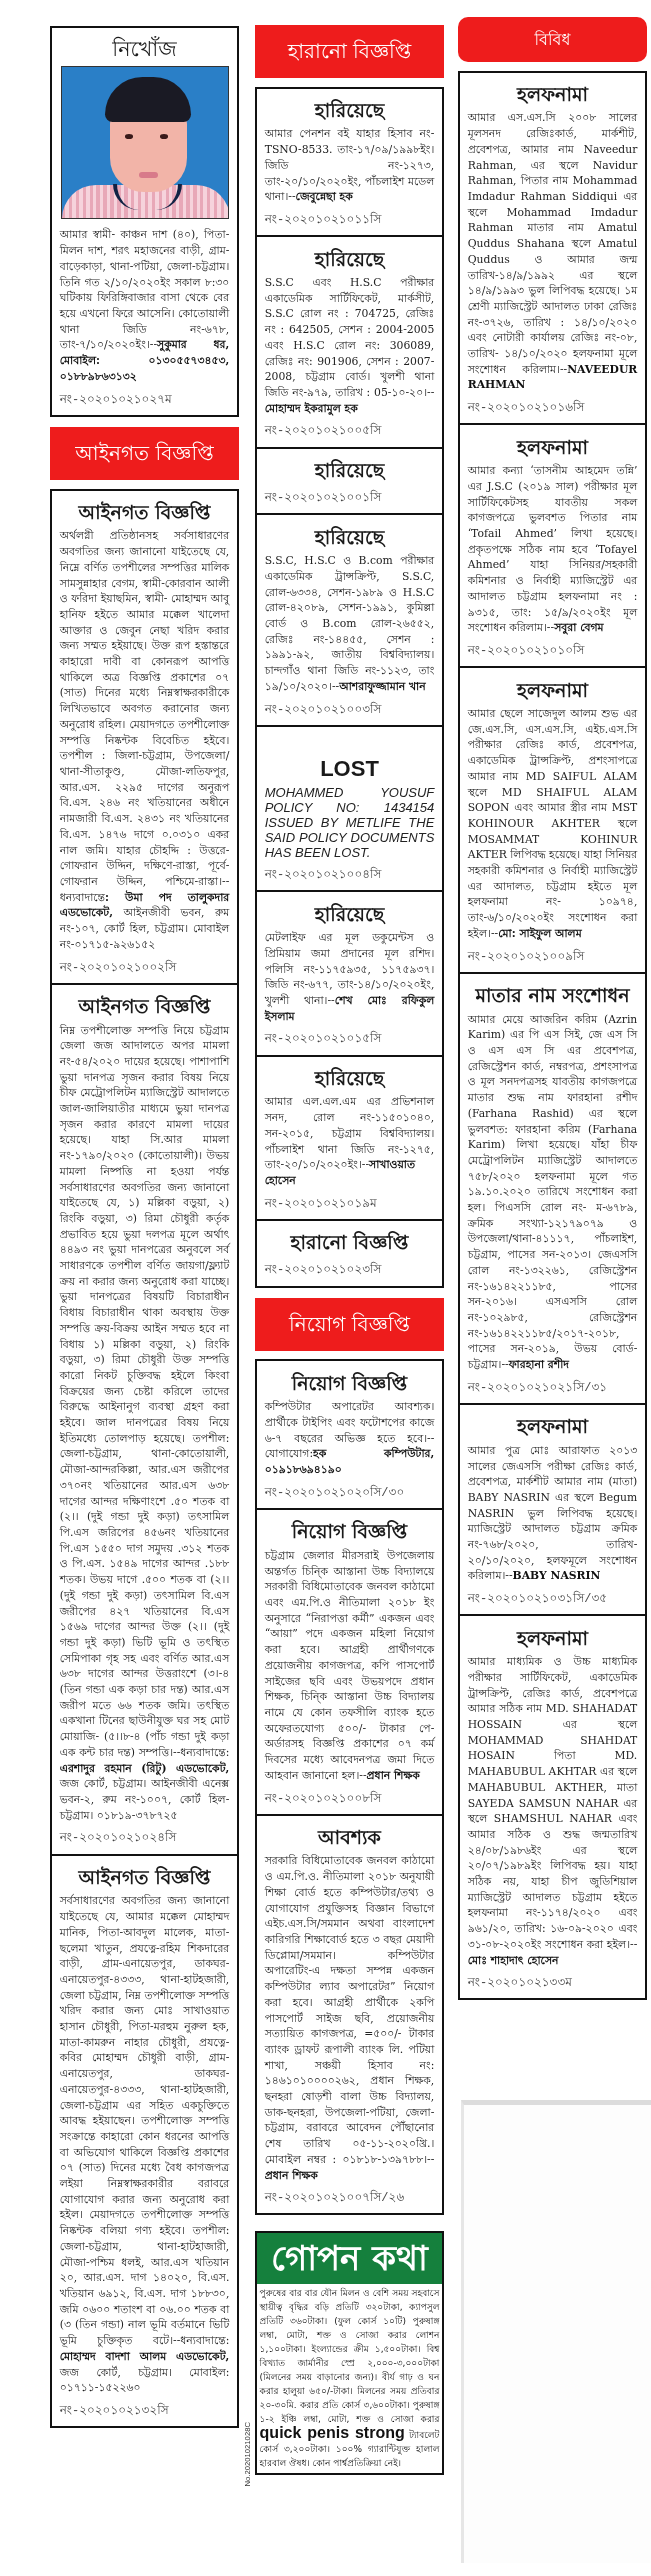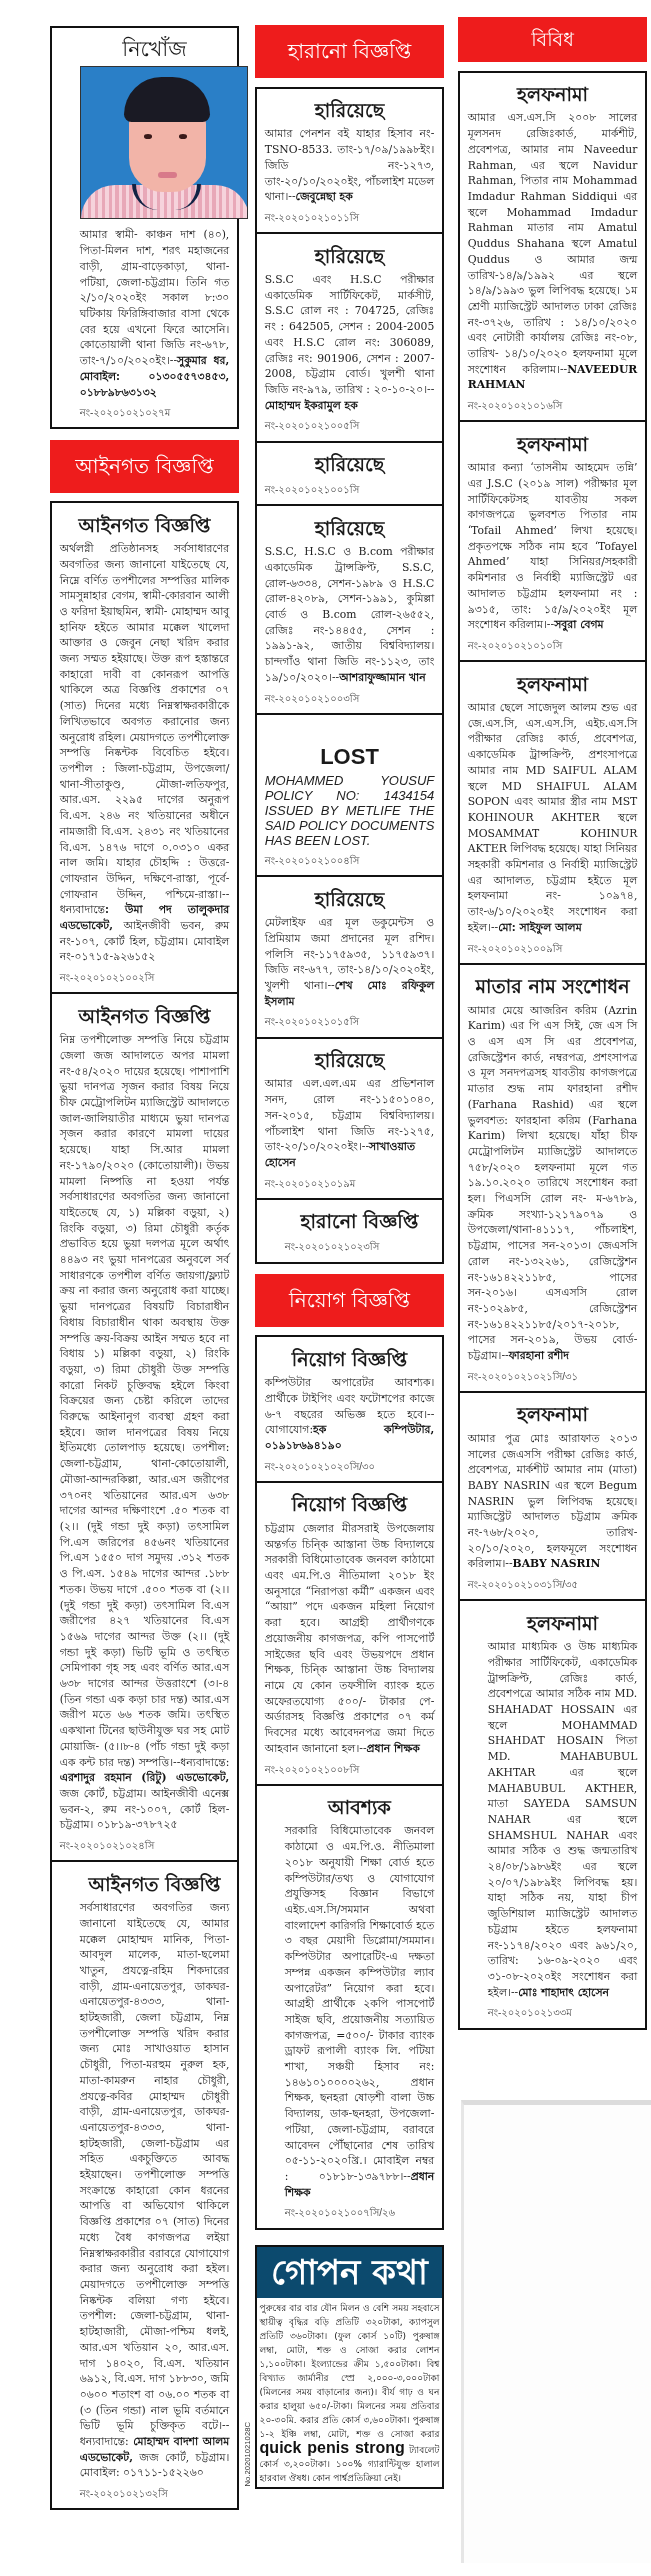--- a/index.html
+++ b/index.html
@@ -9,46 +9,46 @@
   .c1 { left: 50px; width: 189px; top: 26px; }
   .c2 { left: 255px; width: 189px; top: 25px; }
   .c3 { left: 458px; width: 189px; top: 17px; }
   .redhead {
     background: #ee1c1c; color: #fff; text-align: center;
     font-size: 20px; height: 53px; line-height: 53px; margin-bottom: 8.6px;
     font-family: "DejaVu Serif", serif;
   }
   .box { border: 2.6px solid #111; background: #fff; }
   .ad { border-bottom: 2.6px solid #111; padding: 5.1px 7.7px 5.1px 7.7px; }
-  .ad:last-child { border-bottom: none; margin-left: 20px; }
+  .ad:last-child { border-bottom: none; }
   .ad h3 {
     text-align: center; font-family: "DejaVu Serif", serif; font-weight: bold;
     font-size: 19px; line-height: 26px; margin: 3.4px 0 3.4px;
   }
   .ad h3.en { font-family: "Liberation Sans", sans-serif; font-size: 22px; margin-top: 24px; }
   .ad p {
     font-family: "DejaVu Serif", serif; font-size: 10.8px; line-height: 15.7px;
     text-align: justify; color: #222; word-break: break-word;
   }
   .ad p.en { font-family: "Liberation Sans", sans-serif; font-size: 13px; line-height: 15px; font-style: italic; }
   .ad p b { color: #111; }
-  .refno { font-family: Liberation Sans, sans-serif; font-size: 10px; color: #444; margin-top: 5.1px; }
+  .refno { font-family: Liberation Mono, monospace; font-size: 12px; color: #444; margin-top: 5.1px; }
   .photo {
     width: 168px; height: 153px; margin: 3.4px auto 8.6px; border: 0.9px solid #333;
     background: #2a7fc7; position: relative; overflow: hidden;
   }
   .photo .cap { position: absolute; left: 43px; top: 10.3px; width: 86px; height: 45px; background: #1a1a24; border-radius: 43px 43px 8.6px 8.6px; }
   .photo .face { position: absolute; left: 48px; top: 31px; width: 77px; height: 94px; background: #f2b4a8; border-radius: 26px 26px 34px 34px; }
   .photo .eye1, .photo .eye2 { position: absolute; top: 67px; width: 8.6px; height: 5.1px; background: #3a1a1a; border-radius: 50%; }
   .photo .eye1 { left: 63px; } .photo .eye2 { left: 98px; }
   .photo .lips { position: absolute; left: 77px; top: 105px; width: 19px; height: 6px; background: #d87a8a; border-radius: 3.4px; }
   .photo .shirt { position: absolute; left: 0; top: 118px; width: 168px; height: 51px; background: repeating-linear-gradient(90deg,#e8a8b8 0 3.4px,#f6d3dc 3.4px 6.9px); border-radius: 34px 34px 0 0; }
   .photo .collar { position: absolute; left: 51px; top: 117px; width: 69px; height: 26px; border-left: 4.3px solid #112244; border-right: 4.3px solid #112244; transform: skewX(0deg); border-radius: 0 0 34px 34px; }
   .gopon { border: 2.6px solid #111; background: #fff; }
-  .gopon .g-title { background: #0c4a6e; color: #fff; text-align: center; font-family: "DejaVu Serif", serif; font-weight: bold; font-size: 34px; height: 51px; line-height: 51px; }
+  .gopon .g-title { background: #15803d; color: #fff; text-align: center; font-family: "DejaVu Serif", serif; font-weight: bold; font-size: 34px; height: 51px; line-height: 51px; }
   .gopon .g-body { padding: 2.6px 2.6px; font-family: "DejaVu Sans", sans-serif; font-size: 9px; line-height: 14px; text-align: justify; color: #111; }
   .gopon .g-body b.big { font-family: "Liberation Sans", sans-serif; font-size: 16px; }
   .vert-ref { position: absolute; left: 243px; top: 2422px; writing-mode: vertical-rl; transform: rotate(180deg); font-family: "Liberation Sans", sans-serif; font-size: 7.7px; color: #333; }
   .faded { position: absolute; left: 461px; top: 2100px; width: 190px; height: 463px; border-left: 3.4px solid #e6e6e6; border-top: 5.1px solid #dcdcdc; background: #fdfdfd; }
 </style>
 </head>
 <body>
 
 <div class="col c1">
   <div class="box">
@@ -92,21 +92,21 @@
 <div class="col c2">
   <div class="redhead">হারানো বিজ্ঞপ্তি</div>
   <div class="box">
     <div class="ad">
       <h3>হারিয়েছে</h3>
       <p><span>আমার পেনশন বই যাহার হিসাব নং-TSNO-8533. তাং-১৭/০৯/১৯৯৮ইং। জিডি নং-১২৭৩, তাং-২০/১০/২০২০ইং, পাঁচলাইশ মডেল থানা।--</span><b>জেবুন্নেছা হক</b></p>
       <div class="refno">নং-২০২০১০২১০১১সি</div>
     </div>
     <div class="ad">
       <h3>হারিয়েছে</h3>
-      <p><span>S.S.C এবং H.S.C পরীক্ষার একাডেমিক সার্টিফিকেট, মার্কসীট, S.S.C রোল নং : 704725, রেজিঃ নং : 642505, সেশন : 2004-2005 এবং H.S.C রোল নং: 306089, রেজিঃ নং: 901906, সেশন : 2007-2008, চট্টগ্রাম বোর্ড। খুলশী থানা জিডি নং-৯৭৯, তারিখ : ২০-১০-২০।--</span><b>মোহাম্মদ ইকরামুল হক</b></p>
+      <p><span>S.S.C এবং H.S.C পরীক্ষার একাডেমিক সার্টিফিকেট, মার্কসীট, S.S.C রোল নং : 704725, রেজিঃ নং : 642505, সেশন : 2004-2005 এবং H.S.C রোল নং: 306089, রেজিঃ নং: 901906, সেশন : 2007-2008, চট্টগ্রাম বোর্ড। খুলশী থানা জিডি নং-৯৭৯, তারিখ : 05-১০-২০।--</span><b>মোহাম্মদ ইকরামুল হক</b></p>
       <div class="refno">নং-২০২০১০২১০০৫সি</div>
     </div>
     <div class="ad">
       <h3>হারিয়েছে</h3>
       <div class="refno">নং-২০২০১০২১০০১সি</div>
     </div>
     <div class="ad">
       <h3>হারিয়েছে</h3>
       <p><span>S.S.C, H.S.C ও B.com পরীক্ষার একাডেমিক ট্রান্সক্রিপ্ট, S.S.C, রোল-৬৩৩৪, সেশন-১৯৮৯ ও H.S.C রোল-৪২০৮৯, সেশন-১৯৯১, কুমিল্লা বোর্ড ও B.com রোল-২৬৫৫২, রেজিঃ নং-১৪৪৫৫, সেশন : ১৯৯১-৯২, জাতীয় বিশ্ববিদ্যালয়। চান্দগাঁও থানা জিডি নং-১১২৩, তাং ১৯/১০/২০২০।--</span><b>আশরাফুজ্জামান খান</b></p>
       <div class="refno">নং-২০২০১০২১০০৩সি</div>
@@ -153,21 +153,21 @@
 
   <div class="gopon" style="margin-top:15.4px;">
     <div class="g-title">গোপন কথা</div>
     <div class="g-body"><span>পুরুষের বার বার যৌন মিলন ও বেশি সময় সহবাসে স্থায়ীত্ব বৃদ্ধির বড়ি প্রতিটি ৩২০টাকা, ক্যাপসুল প্রতিটি ৩৬০টাকা। (ফুল কোর্স ১০টি) পুরুষাঙ্গ লম্বা, মোটা, শক্ত ও সোজা করার লোশন ১,১০০টাকা। ইংল্যান্ডের ক্রীম ১,৫০০টাকা। বিশ্ব বিখ্যাত জার্মানীর স্প্রে ২,০০০-৩,০০০টাকা (মিলনের সময় বাড়ানোর জন্য)। বীর্য গাঢ় ও ঘন করার হালুয়া ৬৫০/-টাকা। মিলনের সময় প্রতিবার ২০-৩০মি. করার প্রতি কোর্স ৩,৬০০টাকা। পুরুষাঙ্গ ১-২ ইঞ্চি লম্বা, মোটা, শক্ত ও সোজা করার </span><b class="big">quick penis strong</b><span> ট্যাবলেট কোর্স ৩,২০০টাকা। ১০০% গ্যারান্টিযুক্ত হালাল হারবাল ঔষধ। কোন পার্শ্বপ্রতিক্রিয়া নেই। </span></div>
 
   </div>
 </div>
 <div class="vert-ref">No.20201021028C</div>
 
 <div class="col c3">
-  <div class="redhead" style="height:45px;line-height:45px;font-size:19px;">বিবিধ</div>
+  <div class="redhead" style="height:45px;line-height:45px;font-size:16px;border-radius:10px;">বিবিধ</div>
   <div class="box">
     <div class="ad">
       <h3>হলফনামা</h3>
       <p><span>আমার এস.এস.সি ২০০৮ সালের মূলসনদ রেজিঃকার্ড, মার্কশীট, প্রবেশপত্র, আমার নাম Naveedur Rahman, এর স্থলে Navidur Rahman, পিতার নাম Mohammad Imdadur Rahman Siddiqui এর স্থলে Mohammad Imdadur Rahman মাতার নাম Amatul Quddus Shahana স্থলে Amatul Quddus ও আমার জন্ম তারিখ-১৪/৯/১৯৯২ এর স্থলে ১৪/৯/১৯৯৩ ভুল লিপিবদ্ধ হয়েছে। ১ম শ্রেণী ম্যাজিস্ট্রেট আদালত ঢাকা রেজিঃ নং-৩৭২৬, তারিখ : ১৪/১০/২০২০ এবং নোটারী কার্যালয় রেজিঃ নং-০৮, তারিখ- ১৪/১০/২০২০ হলফনামা মূলে সংশোধন করিলাম।--</span><b>NAVEEDUR RAHMAN</b></p>
       <div class="refno">নং-২০২০১০২১০১৬সি</div>
     </div>
     <div class="ad">
       <h3>হলফনামা</h3>
       <p><span>আমার কন্যা ‘তাসনীম আহমেদ তন্নি’ এর J.S.C (২০১৯ সাল) পরীক্ষার মূল সার্টিফিকেটসহ যাবতীয় সকল কাগজপত্রে ভুলবশত পিতার নাম ‘Tofail Ahmed’ লিখা হয়েছে। প্রকৃতপক্ষে সঠিক নাম হবে ‘Tofayel Ahmed’ যাহা সিনিয়র/সহকারী কমিশনার ও নির্বাহী ম্যাজিস্ট্রেট এর আদালত চট্টগ্রাম হলফনামা নং : ৯৩১৫, তাং: ১৫/৯/২০২০ইং মূল সংশোধন করিলাম।--</span><b>সবুরা বেগম</b></p>
       <div class="refno">নং-২০২০১০২১০১০সি</div>

